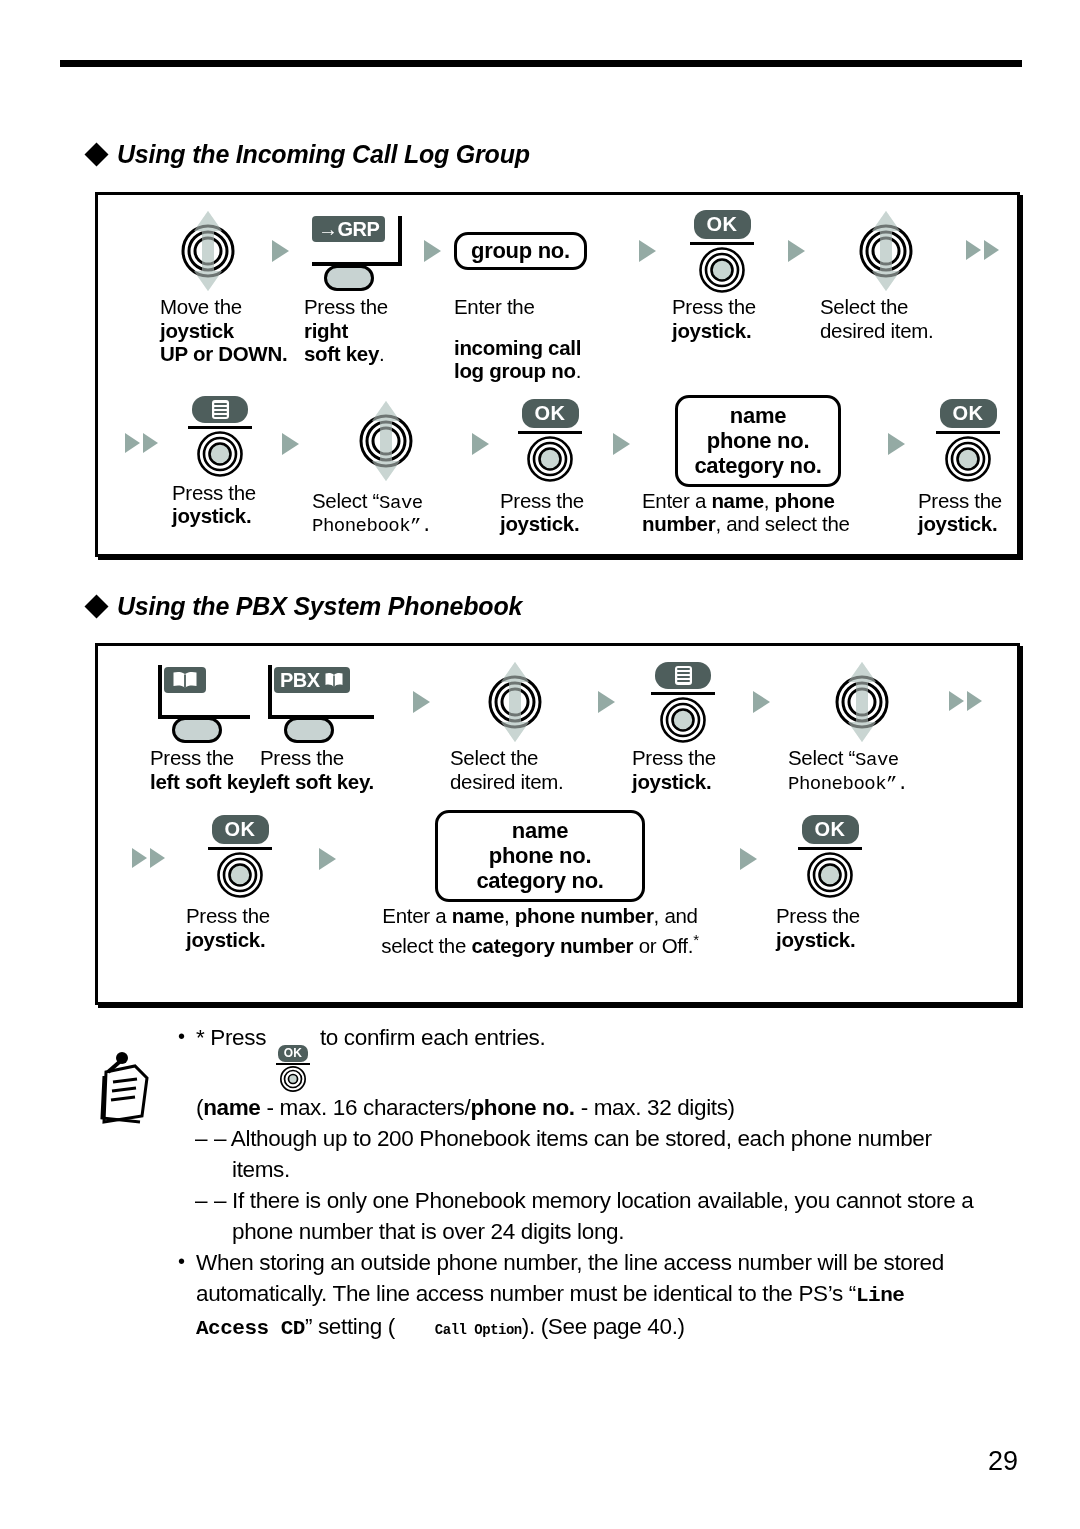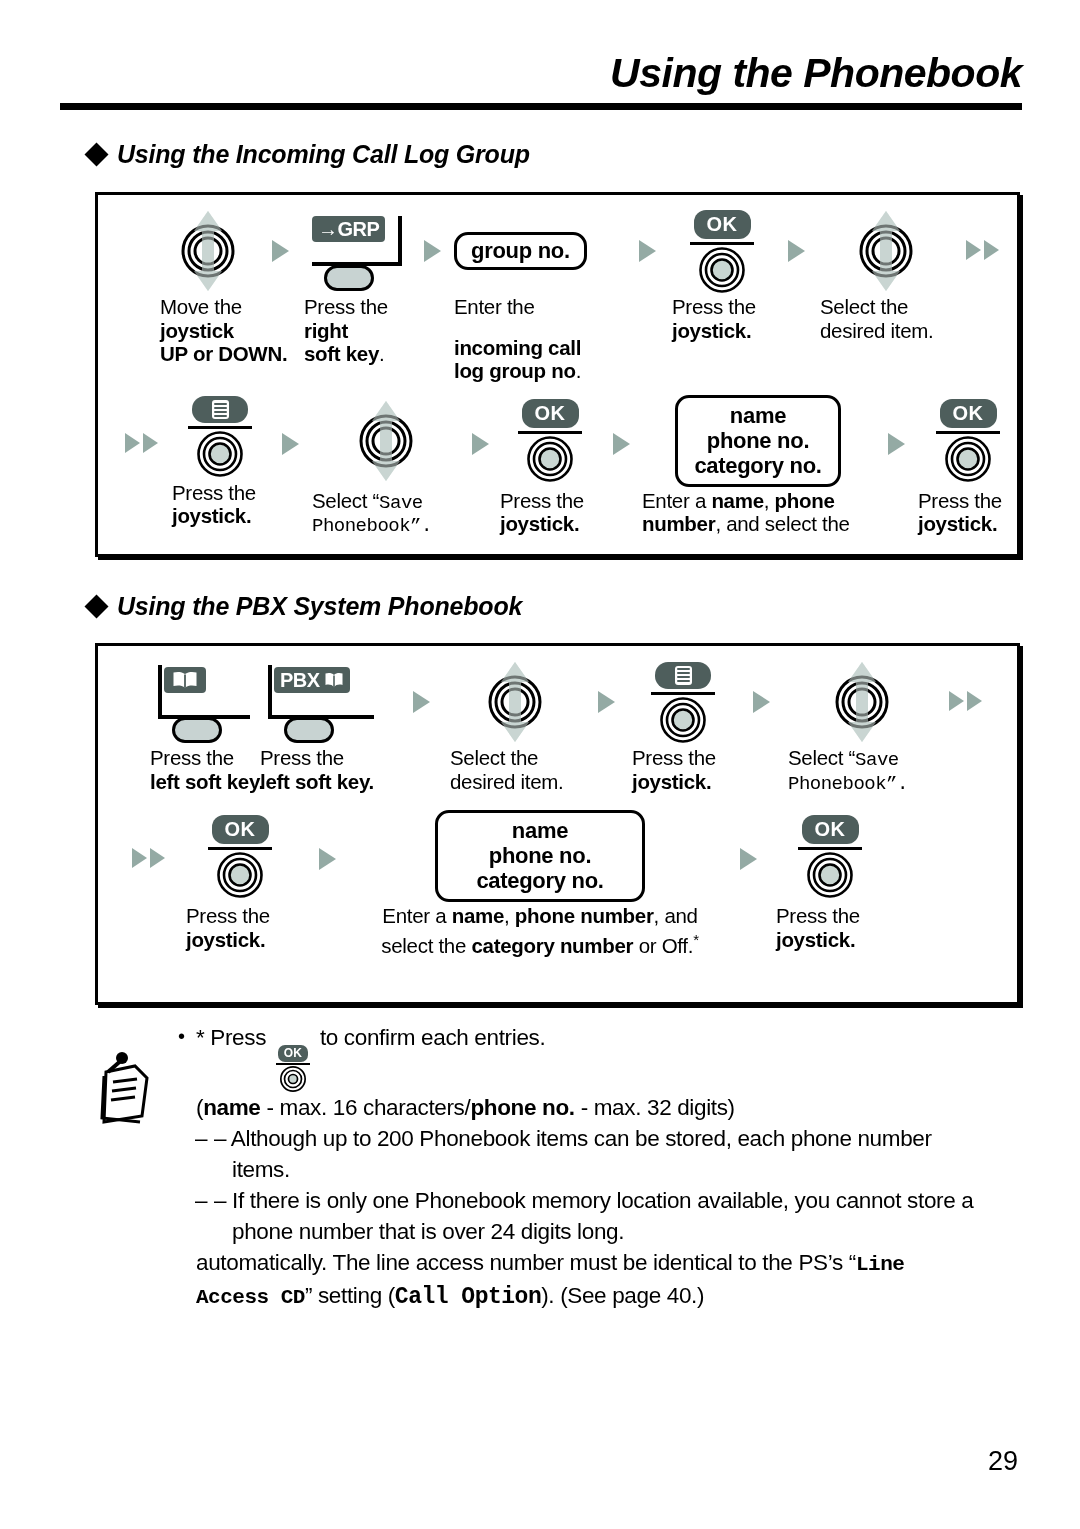--- a/index.html
+++ b/index.html
@@ -210,21 +210,20 @@
   
   .page-num{
     position:absolute; right:62px; bottom:52px;
     font-size:27px;
   }
 </style>
 </head>
 <body>
 
 <div class="page-header">
-  <div class="page-title">Using the Phonebook</div>
   <div class="header-rule"></div>
 </div>
 
 <div class="section-head" style="left:88px; top:140px;">
   <span class="diamond"></span>
   <h2>Using the Incoming Call Log Group</h2>
 </div>
 
 <div class="flow-box" style="left:95px; top:192px; width:925px; height:365px;">
 
@@ -635,18 +634,19 @@
           <circle cx="23" cy="23" r="8" fill="#c9d6d2" stroke="#000" stroke-width="3"></circle>
         </svg>
       </span>
       <span>to confirm each entries.</span>
     </div>
     <div class="note-line indent-p"><span>(</span><b>name</b><span> - max. 16 characters/</span><b>phone no.</b><span> - max. 32 digits)</span></div>
     <div class="note-line dash"><span style="display:inline">– Although up to 200 Phonebook items can be stored, each phone number</span></div>
     <div class="note-line indent2">items.</div>
     <div class="note-line dash"><span style="display:inline">– If there is only one Phonebook memory location available, you cannot store a</span></div>
     <div class="note-line indent2">phone number that is over 24 digits long.</div>
+    <div class="note-line bullet">When storing an outside phone number, the line access number will be stored</div>
     <div class="note-line indent-p"><span>automatically. The line access number must be identical to the PS’s “</span><span class="mono" style="font-size:21px;font-weight:bold;">Line</span></div>
-    <div class="note-line indent-p"><span class="mono" style="font-size:21px;font-weight:bold;">Access CD</span><span>” setting (</span><span class="mono" style="font-size:23px;font-weight:bold;">Call Option</span><span>). (See page 40.)</span></div>
+    <div class="note-line indent-p"><span class="mono" style="font-size:21px;font-weight:bold;">Access CD</span><span>” setting (</span><span class="mono" style="font-size:14px;font-weight:bold;margin-left:40px;">Call Option</span><span>). (See page 40.)</span></div>
   </div>
 </div>
 
 <div class="page-num">29</div>
 
 </body></html>

